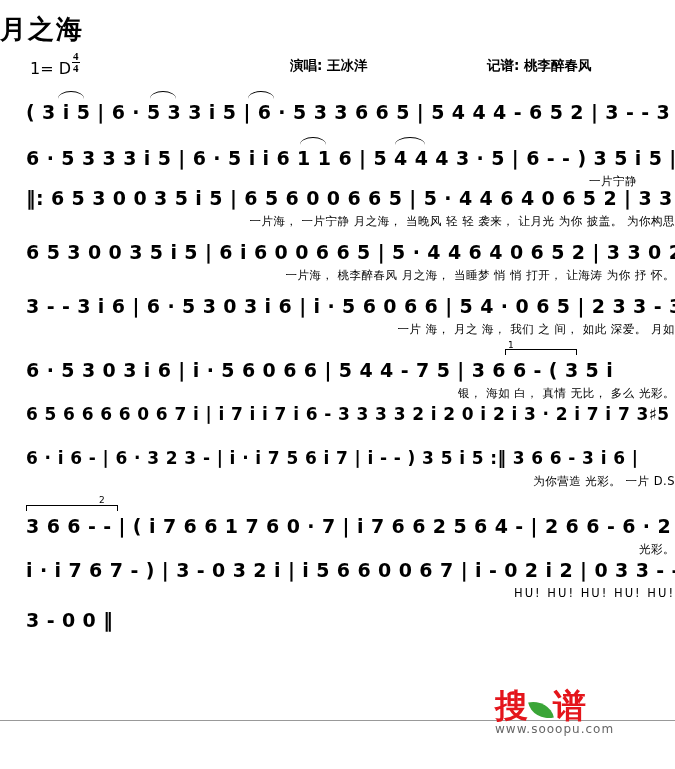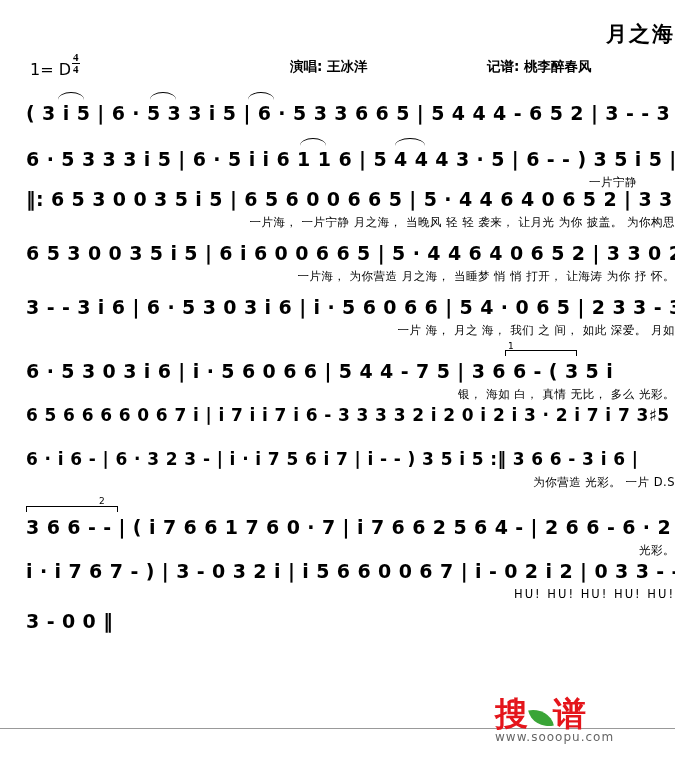--- a/index.html
+++ b/index.html
@@ -15,25 +15,25 @@
     position: relative;
     overflow: hidden;
   }
   .sheet {
     position: relative;
     width: 675px;
     height: 769px;
   }
   
   .title {
-    text-align: right;
-    font-size: 21px;
+    text-align: left;
+    font-size: 26px;
     font-weight: bold;
     letter-spacing: 2px;
-    margin: 20px 0 0 0;
+    margin: 12px 0 0 0;
     font-family: "DejaVu Serif", serif;
   }
   .credits {
     position: relative;
     height: 34px;
     margin-top: 4px;
   }
   .singer {
     position: absolute;
     left: 290px;
@@ -194,21 +194,21 @@
     <span class="lyr" style="text-align:right; padding-right:38px;">一片宁静</span>
   </div>
 
   <div class="line" style="height:54px; margin-top:4px;">
     <span class="notes">‖: 6 5 3 0 0 3 5 i 5 | 6 5 6 0 0 6 6 5 | 5 · 4 4 6 4 0 6 5 2 | 3 3 0 2 7 0 3 5 i 5 |</span>
     <span class="lyr">一片海， 一片宁静 月之海， 当晚风 轻 轻 袭来， 让月光 为你 披盖。 为你构思</span>
   </div>
 
   <div class="line" style="height:54px;">
     <span class="notes">6 5 3 0 0 3 5 i 5 | 6 i 6 0 0 6 6 5 | 5 · 4 4 6 4 0 6 5 2 | 3 3 0 2 3 - |</span>
-    <span class="lyr">一片海， 为你营造 月之海， 当睡梦 悄 悄 打开， 让海涛 为你 抒 怀。</span>
+    <span class="lyr">一片海， 桃李醉春风 月之海， 当睡梦 悄 悄 打开， 让海涛 为你 抒 怀。</span>
   </div>
 
   <div class="line" style="height:54px;">
     <span class="notes">3 - - 3 i 6 | 6 · 5 3 0 3 i 6 | i · 5 6 0 6 6 | 5 4 · 0 6 5 | 2 3 3 - 3 i 6 |</span>
     <span class="lyr">一片 海， 月之 海， 我们 之 间， 如此 深爱。 月如</span>
   </div>
 
   <div class="line" style="height:54px;">
     <span class="brk" style="left:505px; top:2px; width:70px;"></span>
     <span class="tnum" style="left:508px; top:-7px;">1</span>

